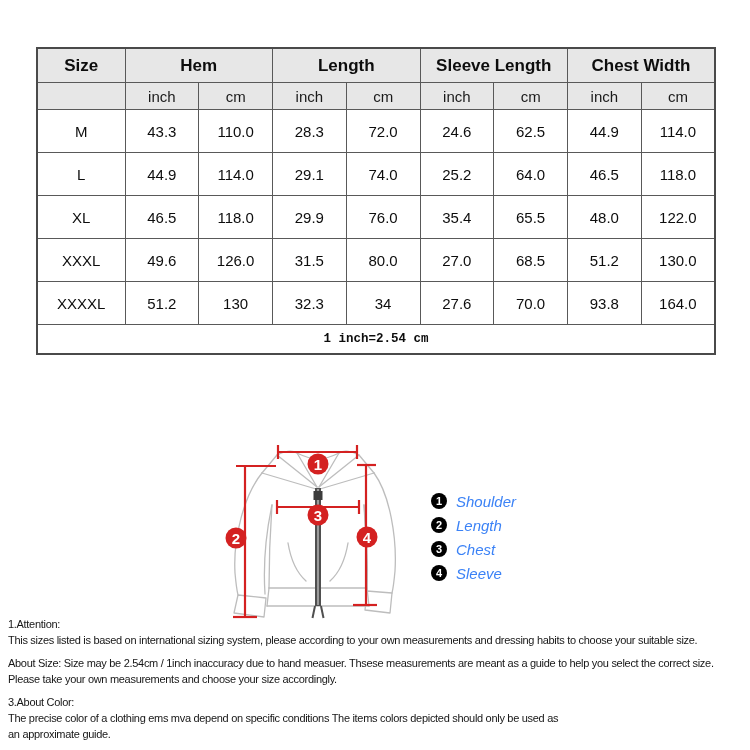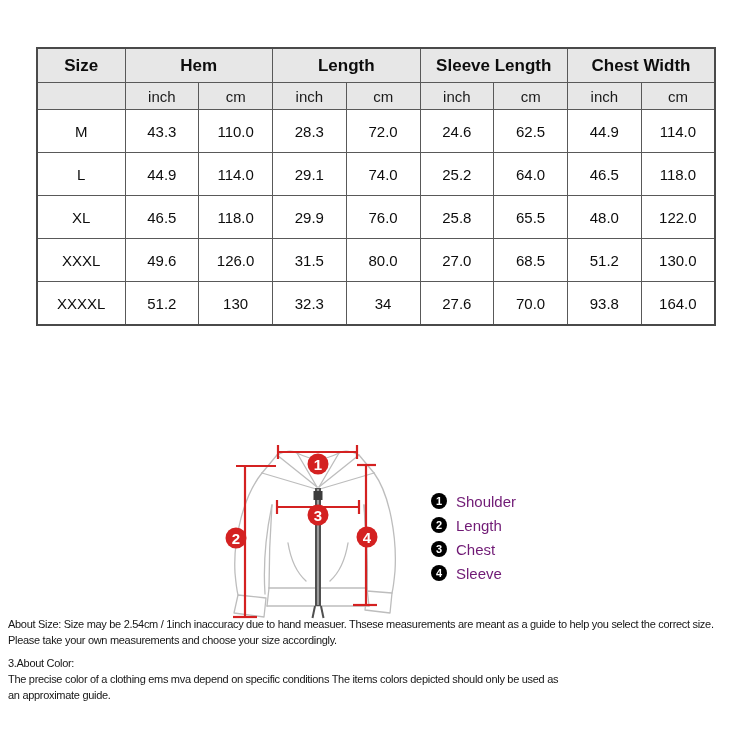--- a/index.html
+++ b/index.html
@@ -88,21 +88,22 @@
     font-size: 11px;
     font-weight: bold;
     display: inline-flex;
     align-items: center;
     justify-content: center;
     margin-right: 9px;
     flex: 0 0 auto;
   }
   .legend-label {
     font-size: 15px;
-    color: #701a75;
+    color: #3b82f6;
+    font-style: italic;
   }
 
   
   .footnotes {
     position: absolute;
     left: 8px; top: 616px;
     width: 742px;
     font-size: 11px;
     letter-spacing: -0.3px;
     line-height: 16px;
@@ -170,21 +171,21 @@
         <td>64.0</td>
         <td>46.5</td>
         <td>118.0</td>
       </tr>
       <tr>
         <td>XL</td>
         <td>46.5</td>
         <td>118.0</td>
         <td>29.9</td>
         <td>76.0</td>
-        <td>25.8</td>
+        <td>35.4</td>
         <td>65.5</td>
         <td>48.0</td>
         <td>122.0</td>
       </tr>
       <tr>
         <td>XXXL</td>
         <td>49.6</td>
         <td>126.0</td>
         <td>31.5</td>
         <td>80.0</td>
@@ -199,20 +200,23 @@
         <td>130</td>
         <td>32.3</td>
         <td>34</td>
         <td>27.6</td>
         <td>70.0</td>
         <td>93.8</td>
         <td>164.0</td>
       </tr>
     </tbody>
     <tbody class="note-rows">
+      <tr>
+        <td colspan="9">1 inch=2.54 cm</td>
+      </tr>
     </tbody>
   </table>
 
   <div class="diagram">
     <svg class="jacket-svg" width="750" height="185" viewBox="0 0 750 185" xmlns="http://www.w3.org/2000/svg">
 
       <g fill="none" stroke="#bdbdbd" stroke-width="1.3" stroke-linejoin="round" stroke-linecap="round">
 
         <path d="M262,30 L277,12 C284,8 292,7 297,10 C305,14 312,16 318,16 C324,16 331,14 339,10 C344,7 352,8 359,12 L374,30"></path>
         <path d="M277,12 L317,44"></path>
@@ -295,20 +299,24 @@
       </div>
       <div class="legend-item">
         <span class="legend-bullet">4</span>
         <span class="legend-label">Sleeve</span>
       </div>
     </div>
   </div>
 
   <div class="footnotes">
     <div class="footnote-group">
+      <div class="footnote-heading">1.Attention:</div>
+      <div class="footnote-line">This sizes listed is based on international sizing system, please according to your own measurements and dressing habits to choose your suitable size.</div>
+    </div>
+    <div class="footnote-group">
       <div class="footnote-line">About Size: Size may be 2.54cm / 1inch inaccuracy due to hand measuer. Thsese measurements are meant as a guide to help you select the correct size.</div>
       <div class="footnote-line">Please take your own measurements and choose your size accordingly.</div>
     </div>
     <div class="footnote-group">
       <div class="footnote-heading">3.About Color:</div>
       <div class="footnote-line">The precise color of a clothing ems mva depend on specific conditions The items colors depicted should only be used as</div>
       <div class="footnote-line">an approximate guide.</div>
     </div>
   </div>
 

